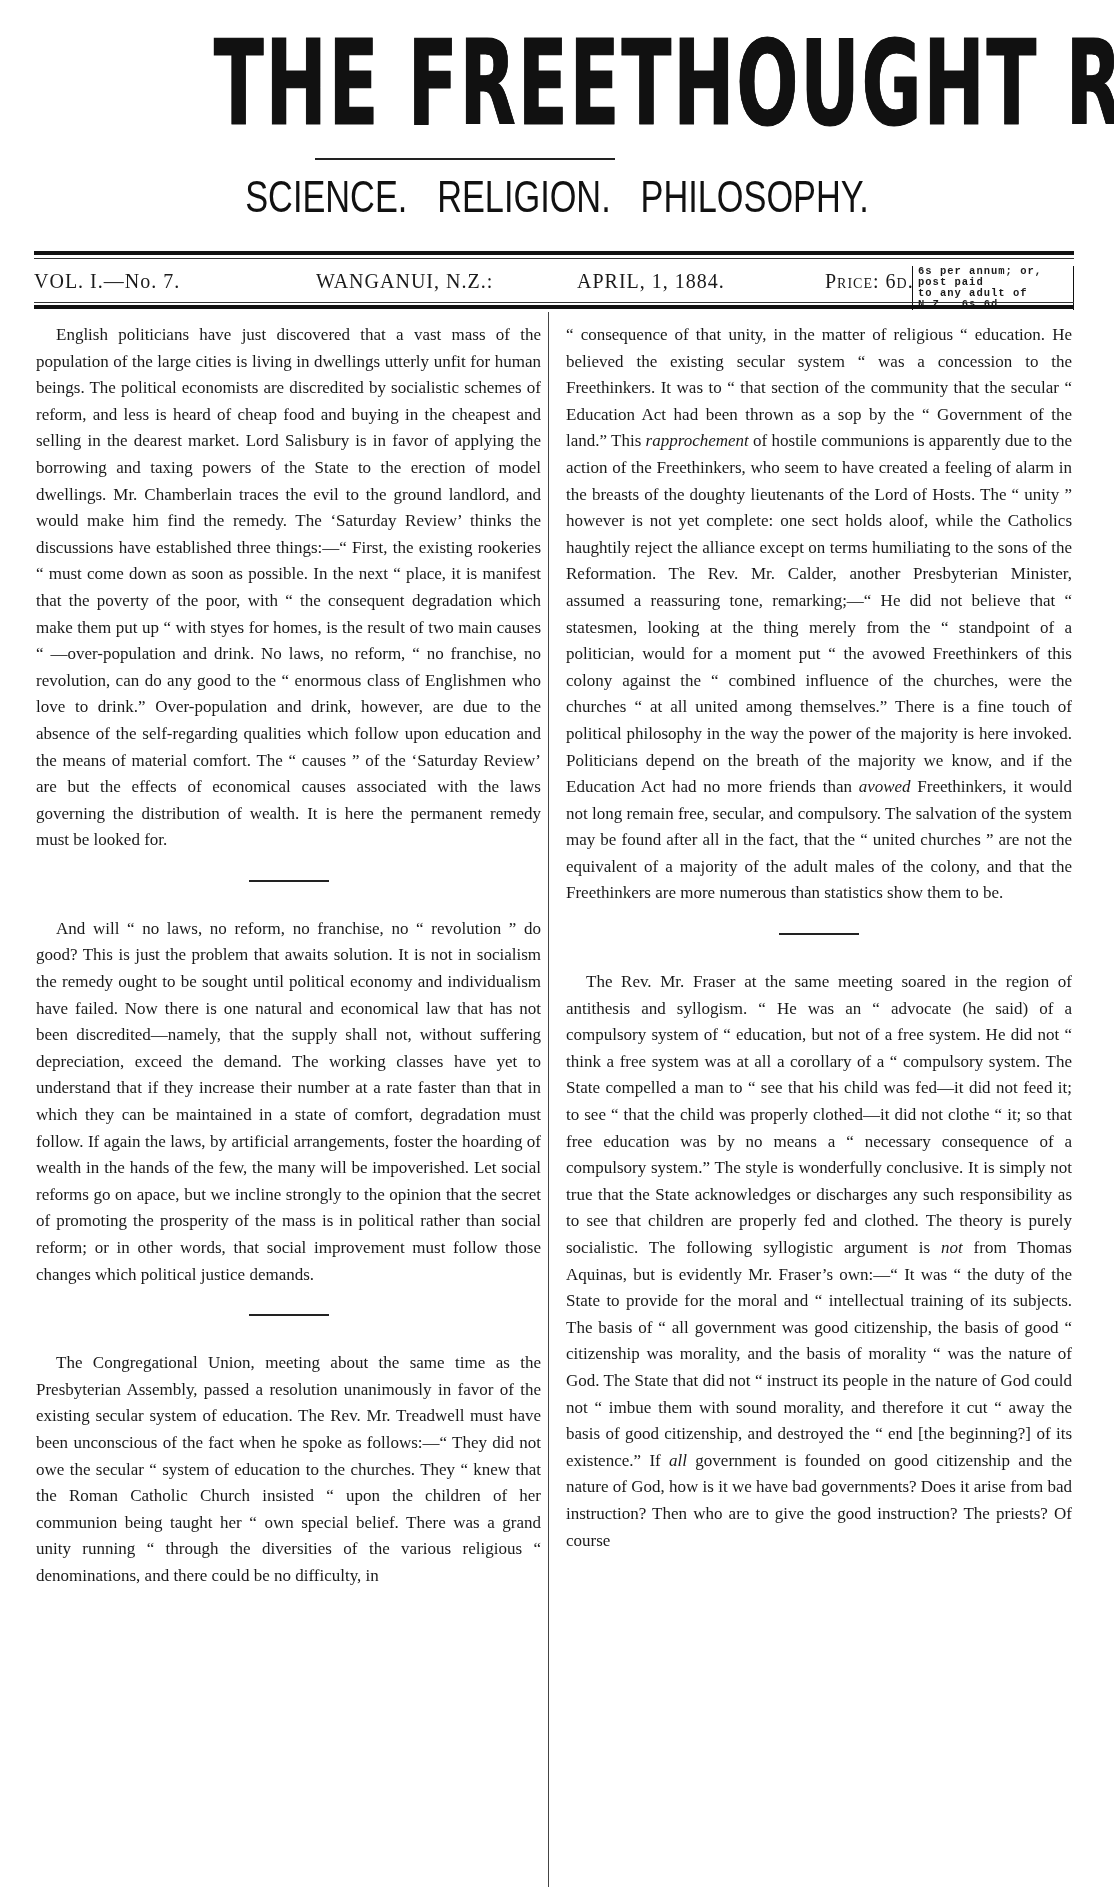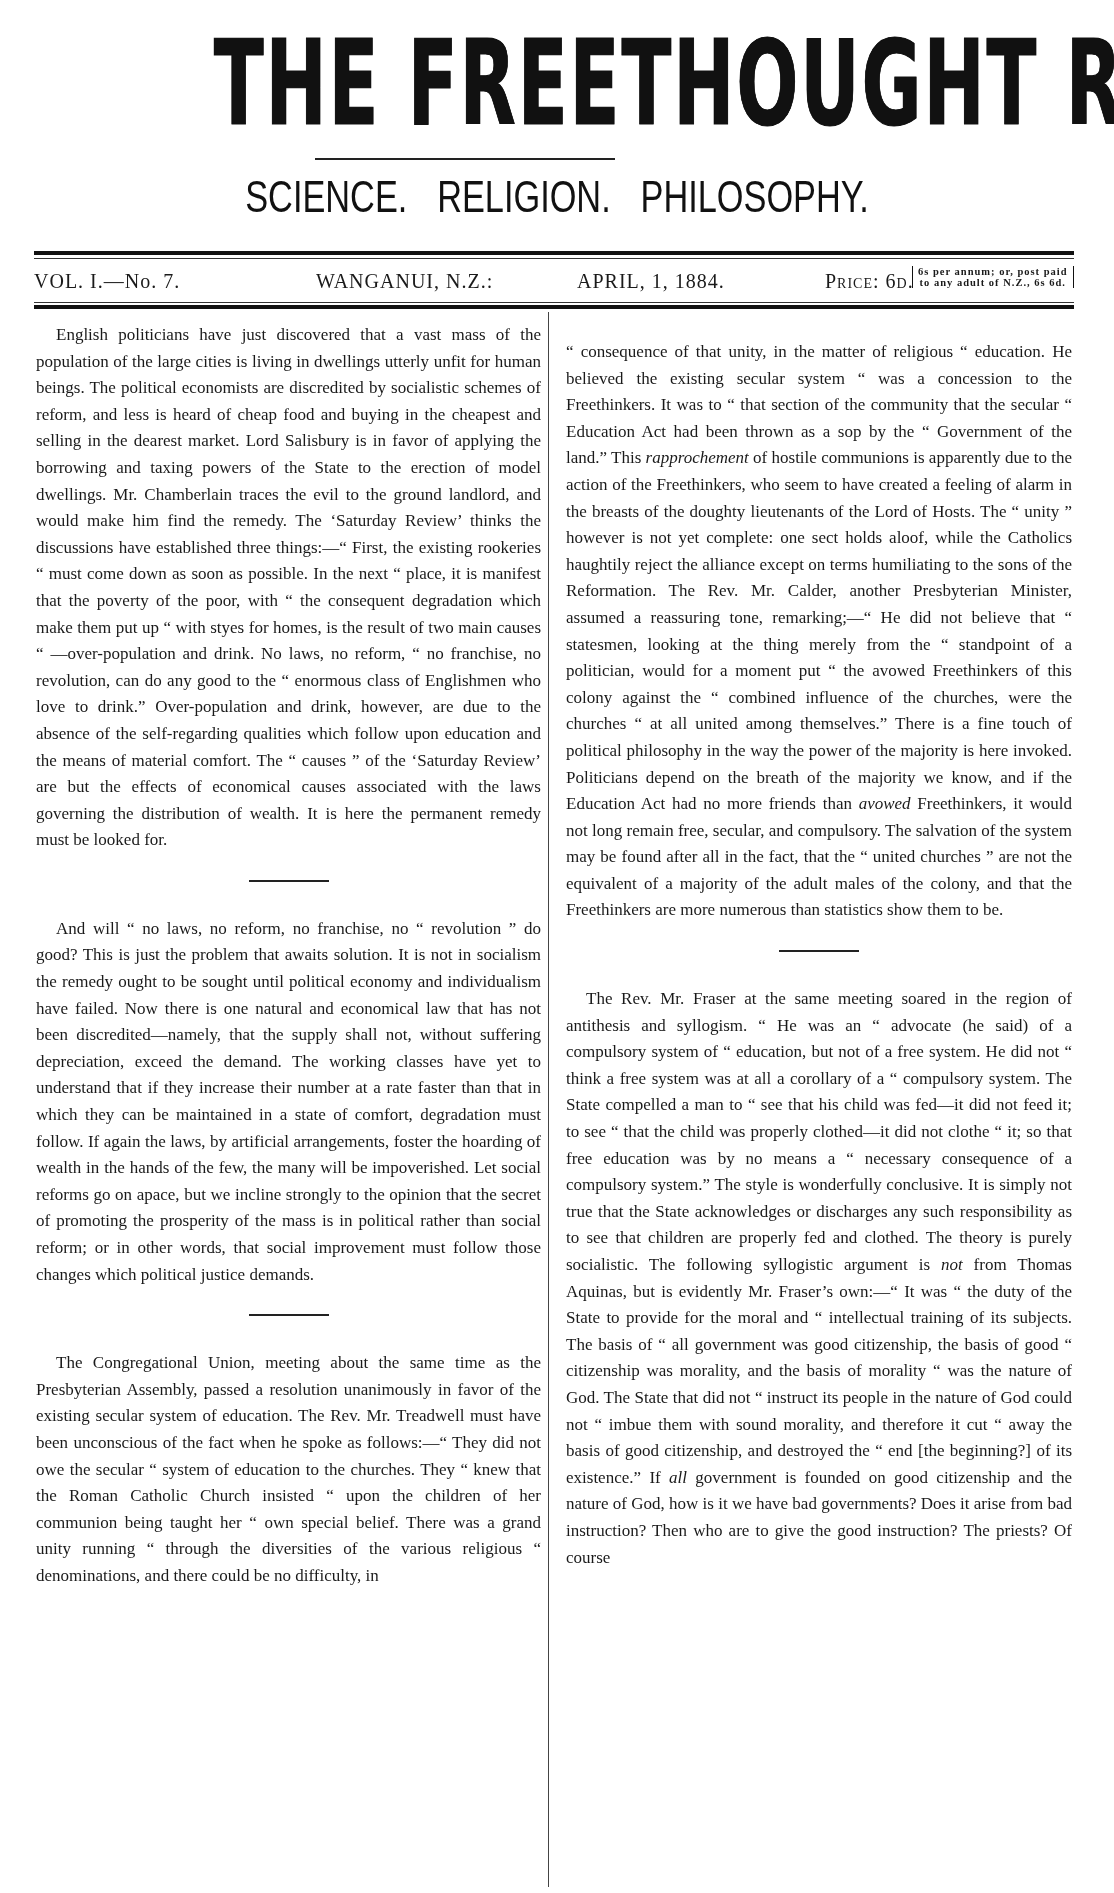--- a/index.html
+++ b/index.html
@@ -9,24 +9,24 @@
   .masthead-title::after { content: ""; }
   .title-rule { position: absolute; left: 315px; top: 158px; width: 300px; height: 2px; background: #222; }
   .subtitle { position: absolute; left: 0; top: 172px; width: 1114px; text-align: center; font-family: "Liberation Sans Narrow", "Liberation Sans", sans-serif; font-size: 44px; letter-spacing: 0px; transform: scaleX(0.78); transform-origin: 50% 50%; word-spacing: 26px; color: #111; }
   .rule-thick { position: absolute; left: 34px; width: 1040px; height: 4px; background: #111; }
   .rule-thin { position: absolute; left: 34px; width: 1040px; height: 1px; background: #333; }
   .info-bar { position: absolute; left: 34px; top: 266px; width: 1040px; height: 30px; font-size: 20px; letter-spacing: 1px; }
   .info-vol { position: absolute; left: 0; top: 4px; }
   .info-place { position: absolute; left: 282px; top: 4px; text-align: center; }
   .info-date { position: absolute; left: 536px; top: 4px; margin-left: 7px; }
   .info-price { position: absolute; left: 757px; top: 4px; font-variant: small-caps; margin-left: 34px; }
-  .info-bracket { position: absolute; left: 878px; top: 0px; font-size: 10.5px; line-height: 11px; font-weight: bold; font-family: Liberation Serif, serif; text-align: center; border-left: 1.5px solid #111; border-right: 1.5px solid #111; padding: 0 5px; }
+  .info-bracket { position: absolute; left: 878px; top: 0px; font-size: 10.5px; line-height: 11px; font-weight: bold; font-family: Liberation Mono, monospace; border-left: 1.5px solid #111; border-right: 1.5px solid #111; padding: 0 5px; }
   .col { position: absolute; top: 322px; font-size: 17px; line-height: 26.6px; text-align: justify; hyphens: none; }
   .col-left { left: 36px; width: 505px; }
-  .col-right { left: 566px; width: 506px; margin-top: 17px; }
+  .col-right { left: 566px; width: 506px; }
   .col-divider { position: absolute; left: 548px; top: 312px; width: 1px; height: 1575px; background: #444; }
   .para { margin: 0; text-indent: 20px; }
   .para .ital { font-style: italic; }
   .sep { width: 80px; height: 2px; background: #222; margin: 26px auto 34px auto; }
 </style>
 </head>
 <body>
 
 <div class="masthead">
   <span class="masthead-title">THE FREETHOUGHT REVIEW.</span>

